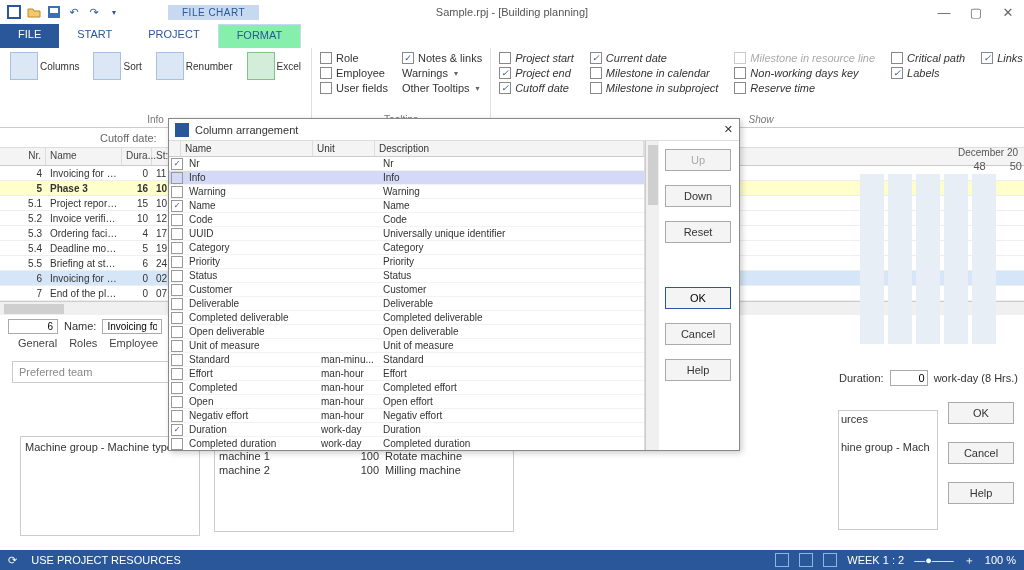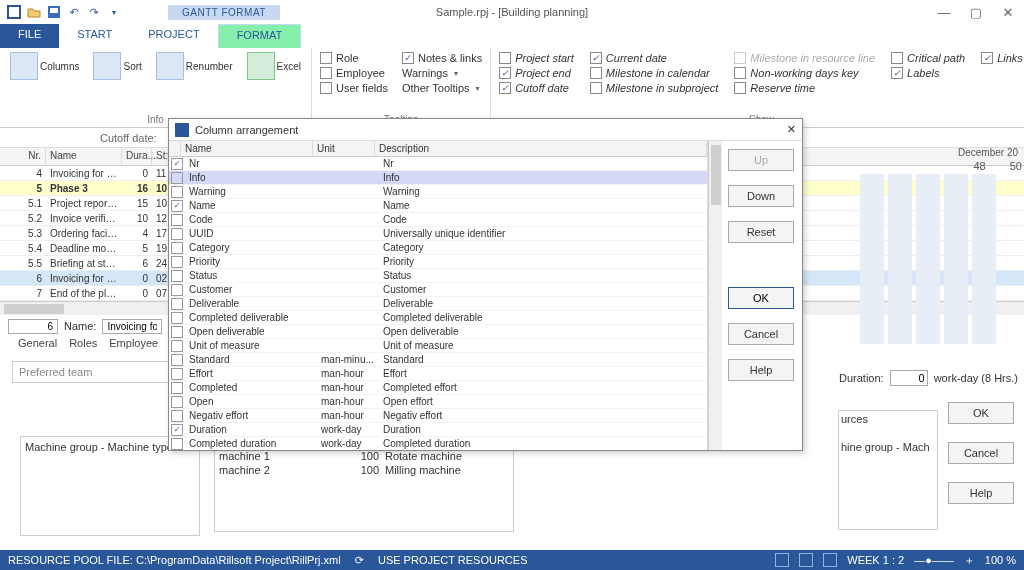--- a/index.html
+++ b/index.html
@@ -72,21 +72,21 @@
 .right-bars .bar { width: 24px; background: #e8eef6; }
 
 .dur-right { position: absolute; right: 6px; top: 370px; display: flex; align-items: center; gap: 6px; font-size: 10px; background:#fff; }
 .dur-right input { width: 38px; border: 1px solid #aaa; text-align: right; padding: 1px 2px; }
 
 .res-panel { position: absolute; right: 86px; top: 410px; width: 100px; height: 120px; border: 1px solid #ccc; font-size: 10px; padding: 2px; }
 .side-btns { position: absolute; right: 10px; top: 402px; display: flex; flex-direction: column; gap: 18px; }
 .btn { width: 66px; height: 22px; border: 1px solid #aaa; background: #f4f4f4; text-align: center; line-height: 20px; cursor: pointer; font-size: 11px; }
 
 
-.dialog { position: absolute; left: 168px; top: 118px; width: 635px; height: 333px; background: #fff; border: 1px solid #888; box-shadow: 2px 2px 6px rgba(0,0,0,0.2); }
+.dialog { position: absolute; left: 168px; top: 118px; width: 572px; height: 333px; background: #fff; border: 1px solid #888; box-shadow: 2px 2px 6px rgba(0,0,0,0.2); }
 .dialog .dt { height: 22px; border-bottom: 1px solid #ddd; display: flex; align-items: center; padding: 0 6px; justify-content: space-between; }
 .dialog .dt .wl { width: 14px; height: 14px; background: #2a579a; margin-right: 6px; }
 .dialog .dbody { display: flex; height: calc(100% - 22px); }
 .dialog .list { flex: 1; border-right: 1px solid #ddd; display: flex; flex-direction: column; }
 .dialog .lhdr { display: flex; background: #f4f4f4; border-bottom: 1px solid #ccc; }
 .dialog .lhdr div { padding: 2px 4px; border-right: 1px solid #ddd; font-size: 10px; }
 .dialog .lrows { flex: 1; overflow: hidden; position: relative; }
 .dialog .lrow { display: flex; height: 14px; align-items: center; border-bottom: 1px solid #f3f3f3; }
 .dialog .lrow.sel { background: #d4d9f7; }
 .dialog .lrow div { padding: 0 4px; font-size: 10px; overflow: hidden; white-space: nowrap; }
@@ -128,21 +128,21 @@
     <span class="qat-icon">
         <svg width="12" height="12">
           <rect width="12" height="12" fill="#3a6fb7"></rect>
           <rect x="2" y="2" width="8" height="5" fill="#fff"></rect>
         </svg>
       </span>
     <span class="qat-icon">↶</span>
     <span class="qat-icon">↷</span>
     <span class="qat-icon" style="font-size:8px;">▾</span>
   </div>
-  <div class="context-tab">GANTT FORMAT</div>
+  <div class="context-tab">FILE CHART</div>
   <div class="wintitle">Sample.rpj - [Building planning]</div>
   <div class="winbtns">
     <span>—</span>
     <span>▢</span>
     <span>✕</span>
   </div>
 </div>
 
 <div class="ribbon-tabs">
   <div class="tab file">FILE</div>
@@ -551,21 +551,20 @@
       <div class="spacer"></div>
       <div class="btn primary">OK</div>
       <div class="btn">Cancel</div>
       <div class="btn">Help</div>
     </div>
   </div>
 </div>
 
 <div class="statusbar">
   <div class="sl">
-    <span>RESOURCE POOL FILE: C:\ProgramData\Rillsoft Project\RillPrj.xml</span>
     <span>⟳</span>
     <span>USE PROJECT RESOURCES</span>
   </div>
   <div class="sr">
     <span class="sico"></span>
     <span class="sico"></span>
     <span class="sico"></span>
     <span>WEEK 1 : 2</span>
     <span>—●——</span>
     <span>＋</span>

